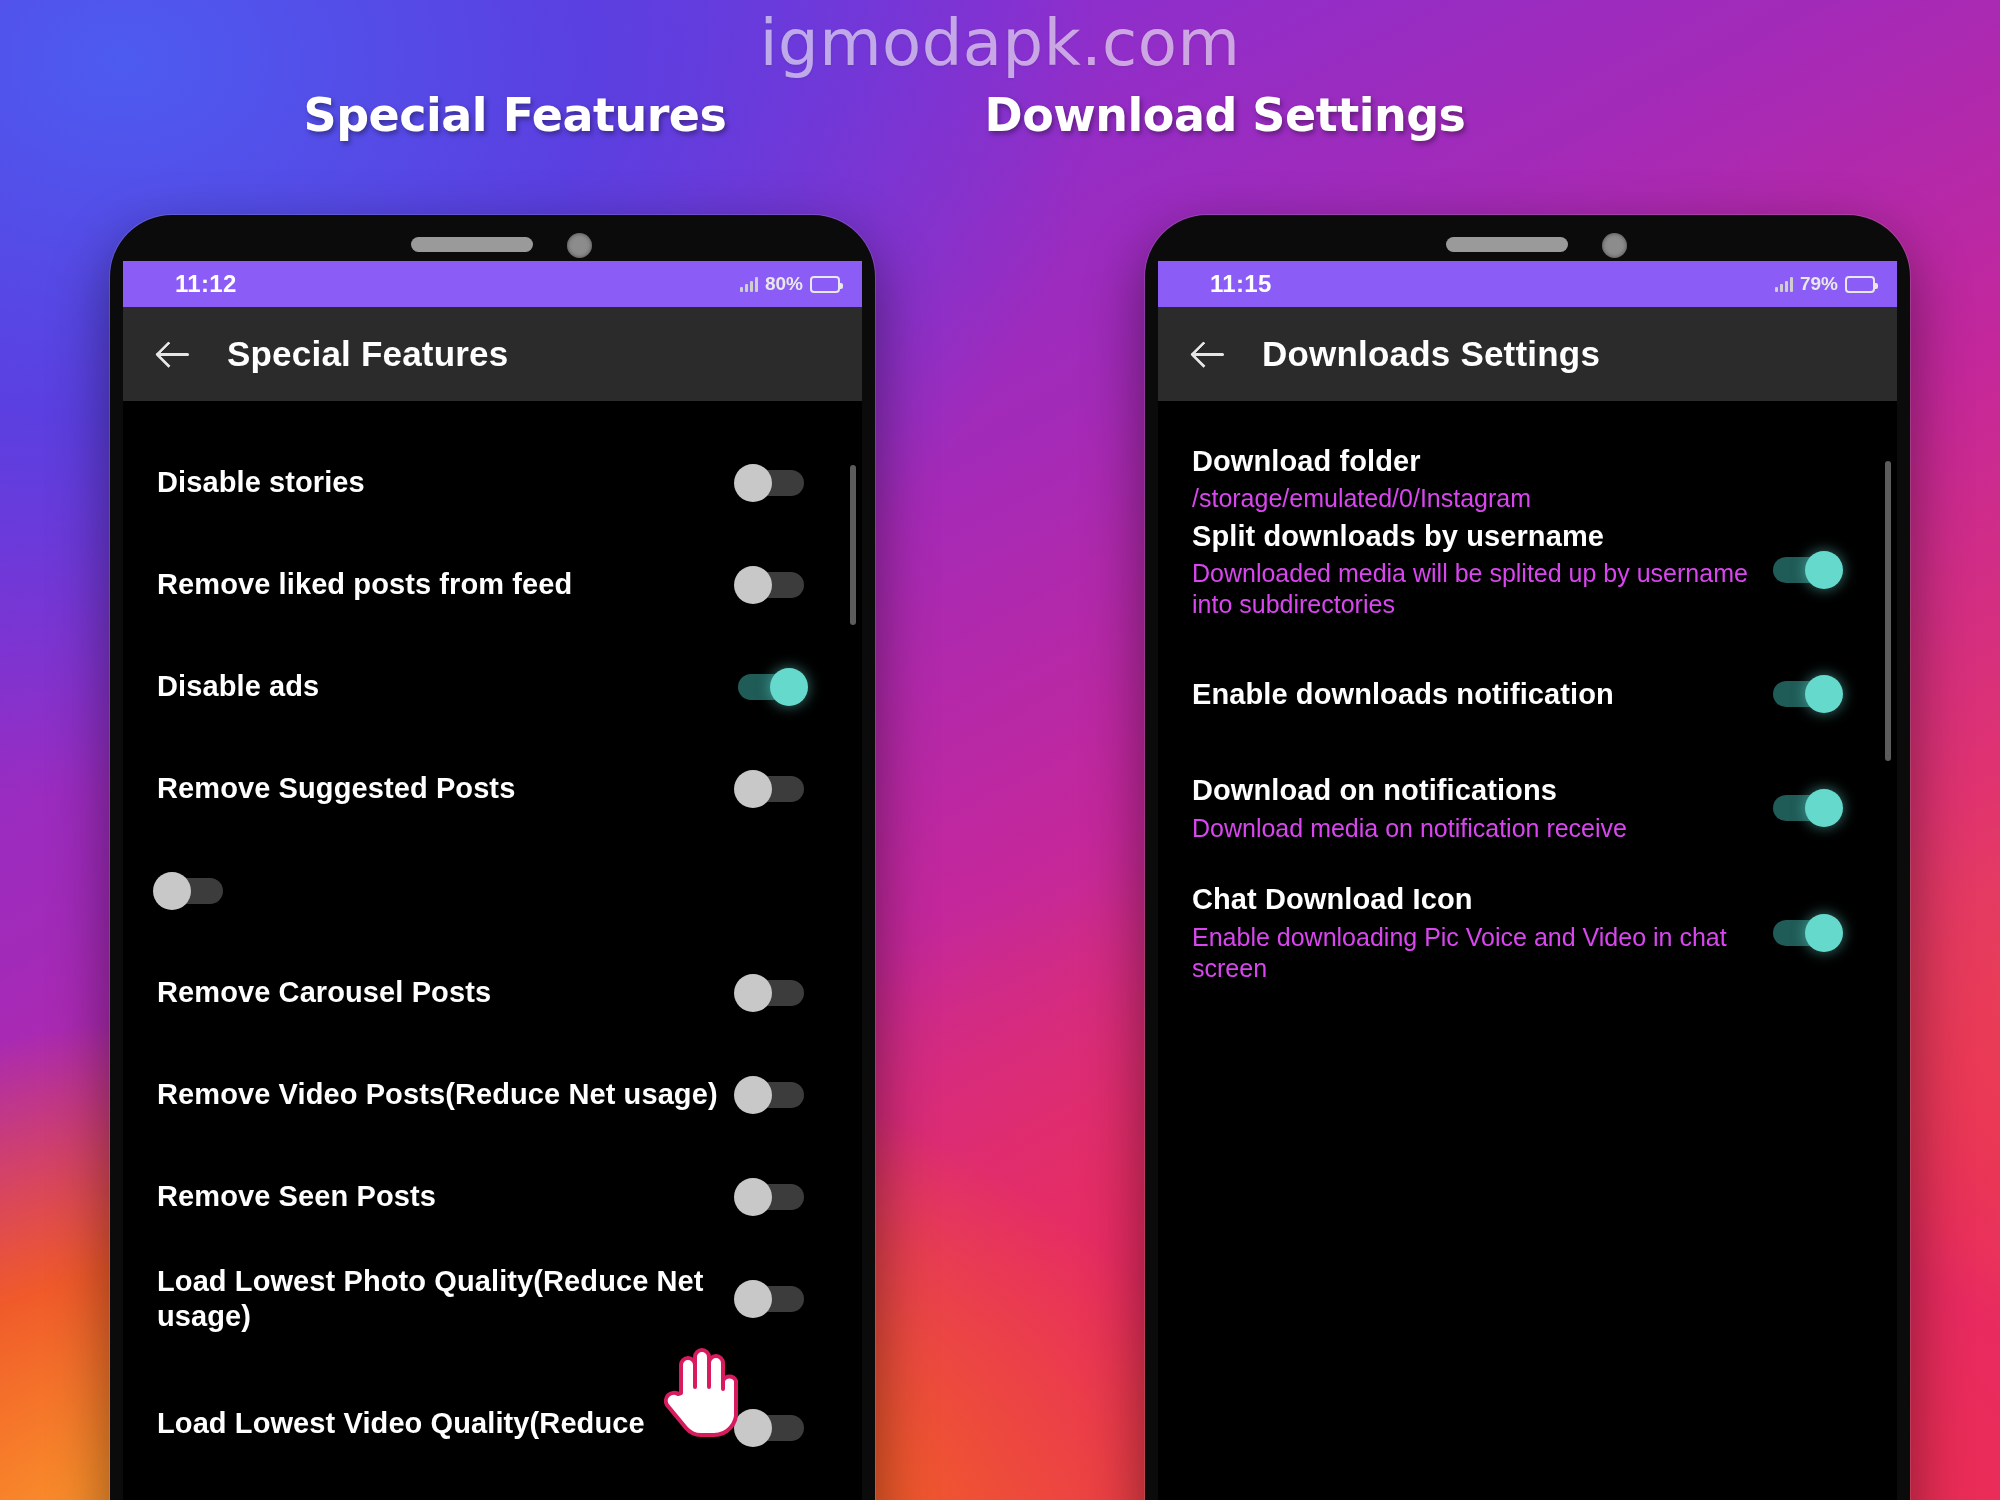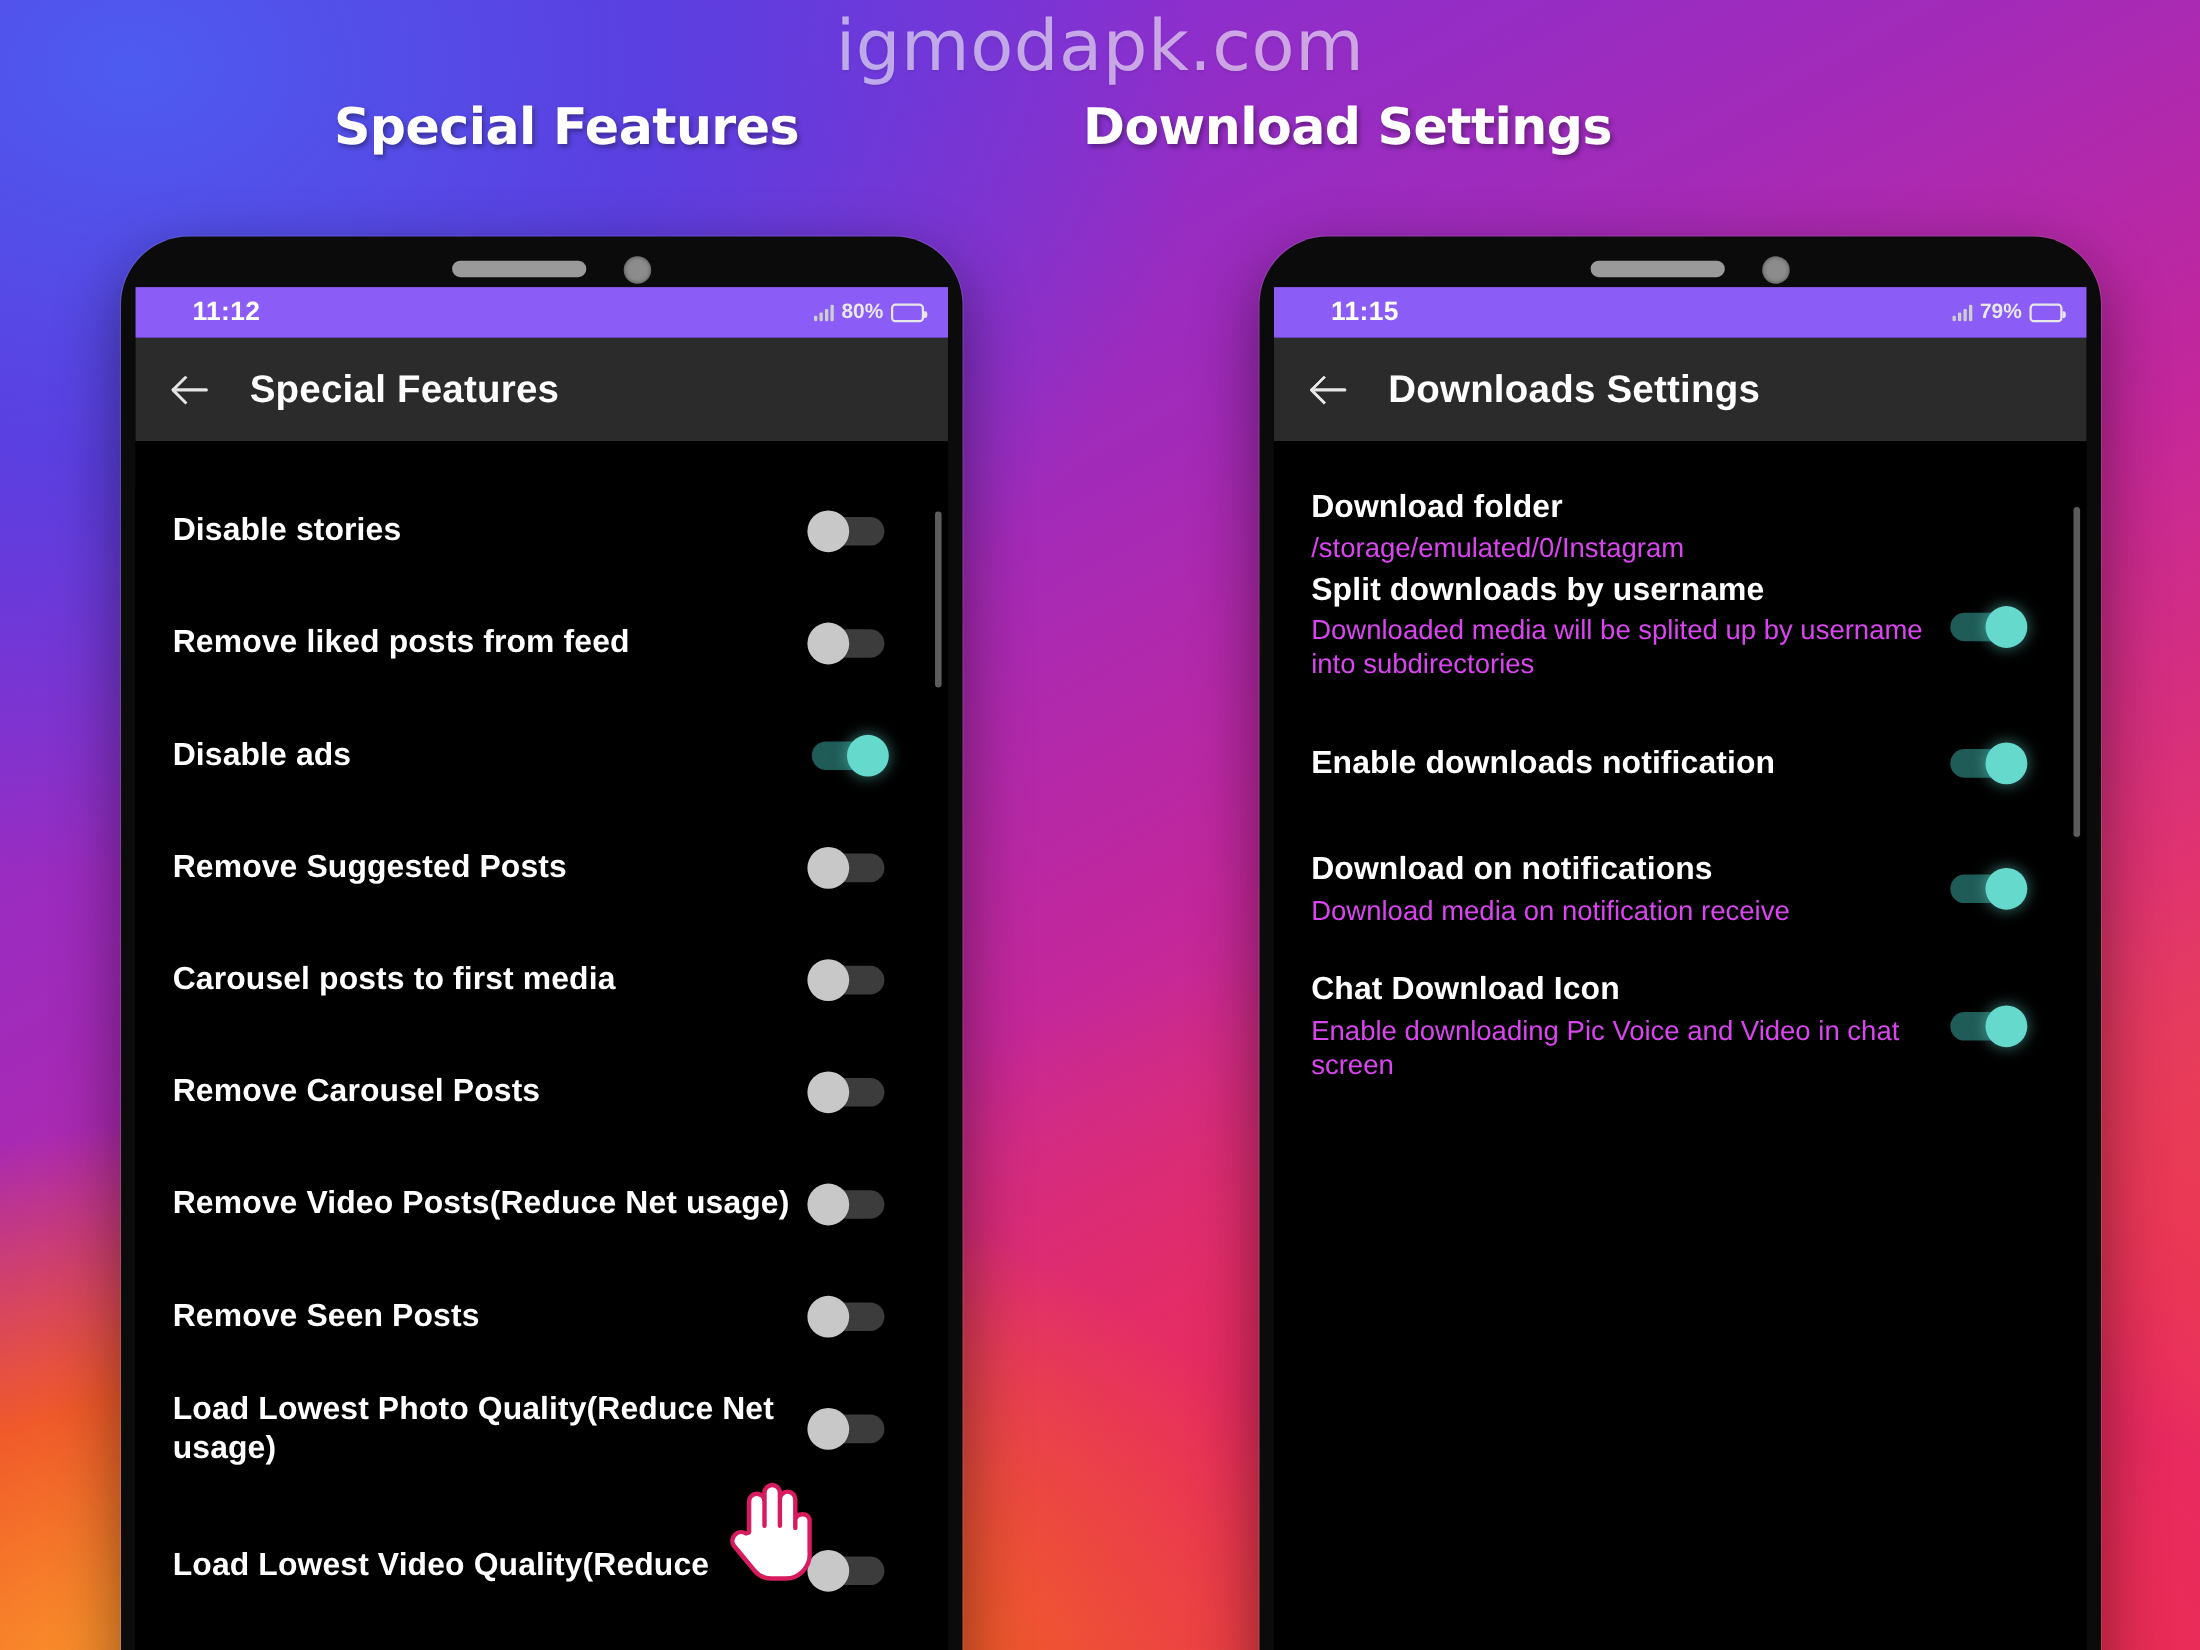--- a/index.html
+++ b/index.html
@@ -253,23 +253,20 @@
         <div class="row" style="margin-top: 22px; text-decoration: underline;">
           <div class="row-text">
             <div class="row-title">Remove Suggested Posts</div>
           </div>
           <div class="toggle off">
             <span class="track"></span>
             <span class="knob"></span>
           </div>
         </div>
         <div class="row" style="margin-top: 22px;">
-          <div class="row-text">
-            <div class="row-title">Carousel posts to first media</div>
-          </div>
           <div class="toggle off">
             <span class="track"></span>
             <span class="knob"></span>
           </div>
         </div>
         <div class="row" style="margin-top: 22px;">
           <div class="row-text">
             <div class="row-title">Remove Carousel Posts</div>
           </div>
           <div class="toggle off">

